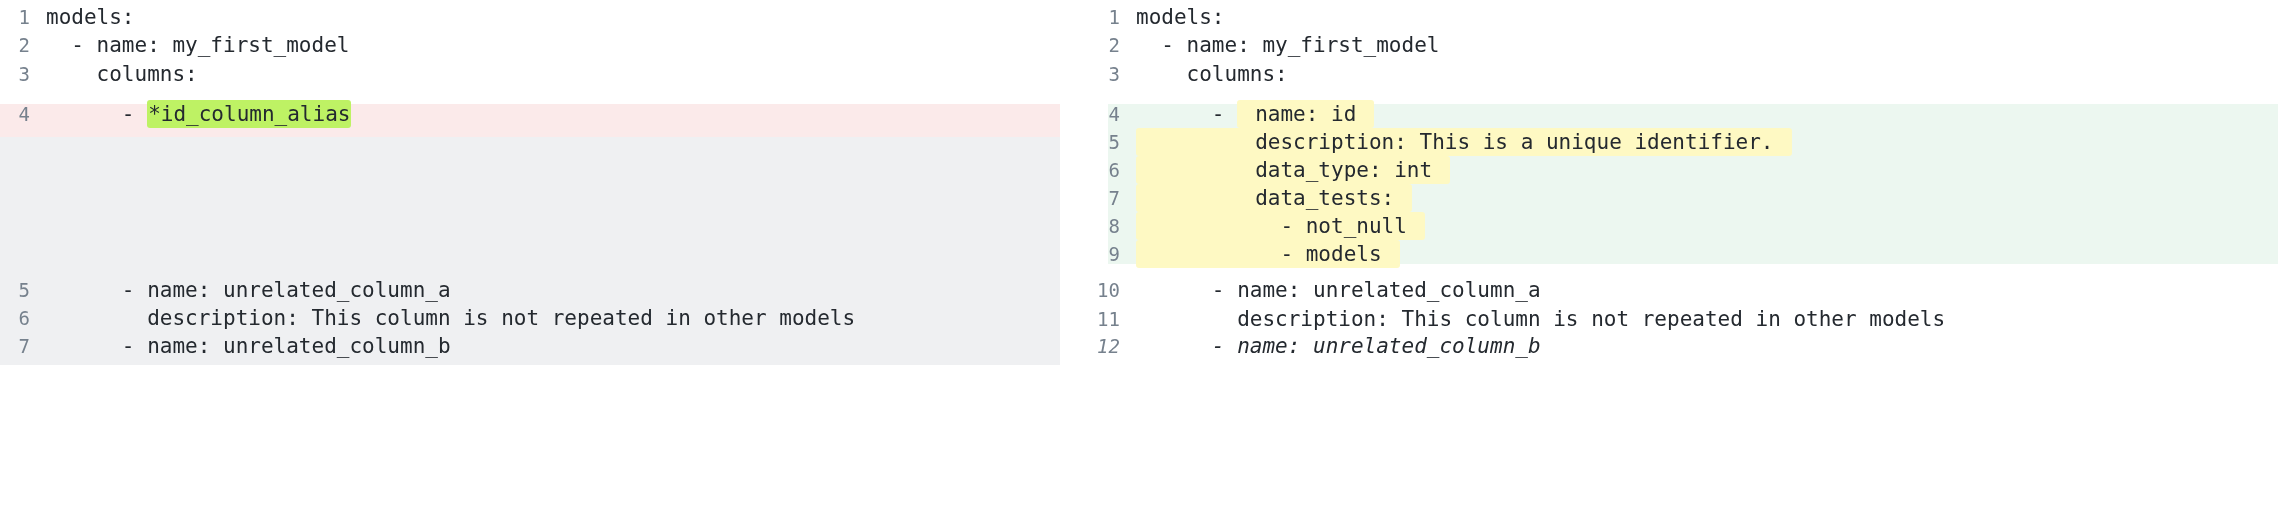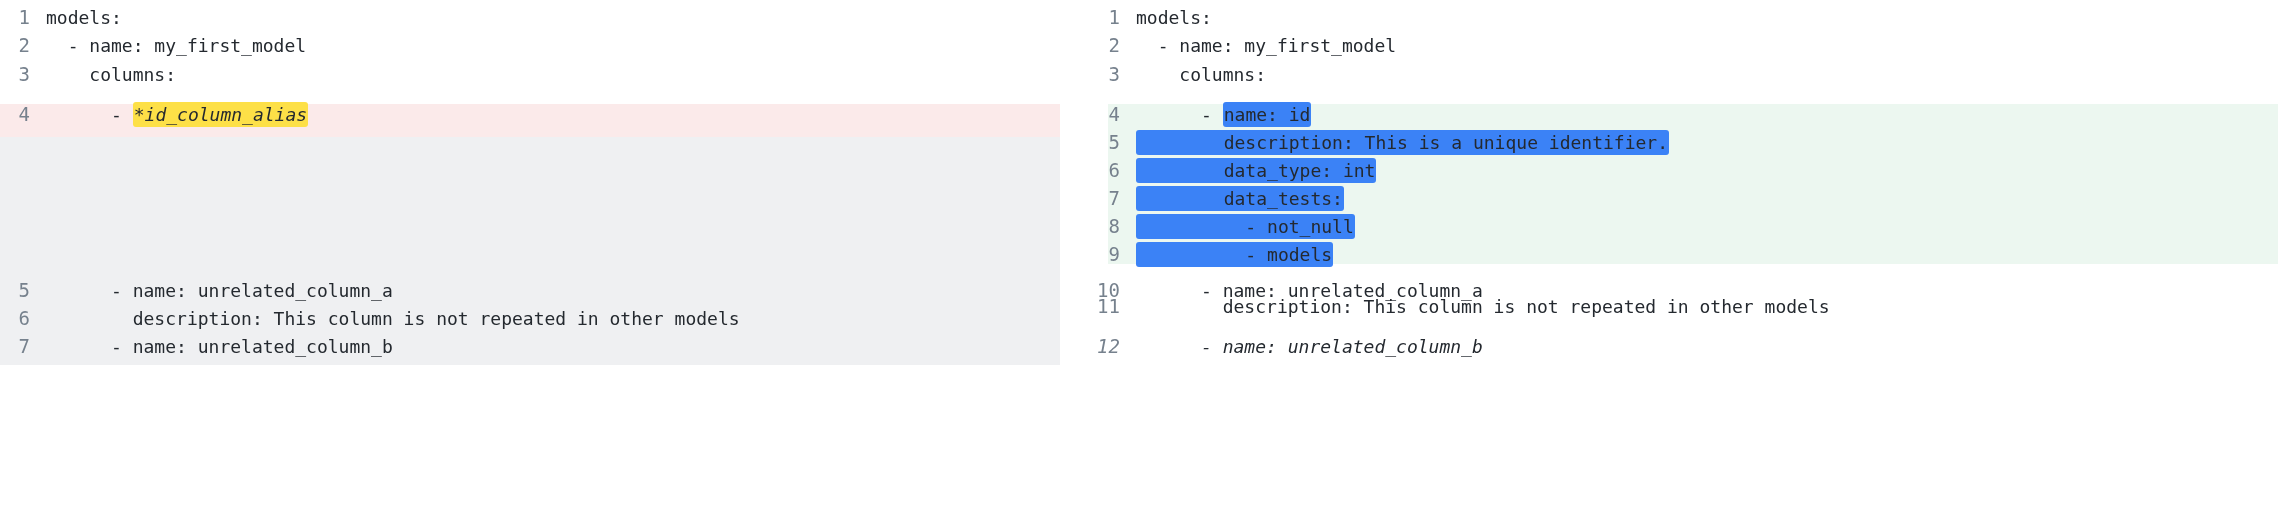--- a/index.html
+++ b/index.html
@@ -59,39 +59,38 @@
     font-family: "DejaVu Sans Mono", "Liberation Mono", monospace;
     -webkit-user-select: none;
     user-select: none;
   }
   .left  .ln { width: 30px; padding-right: 0px; }
   .right .ln { width: 60px; padding-right: 0px; }
 
   .code-text {
     flex: 1 1 auto;
     color: #24292f;
-    font-size: 18px;
+    font-size: 21px;
     line-height: 27px;
     white-space: pre;
     font-family: "DejaVu Sans Mono", "Liberation Mono", monospace;
     padding-left: 16px;
   }
   .left  .code-text { padding-left: 16px; }
   .right .code-text { padding-left: 16px; }
 
   .hl-del {
-    background: #fde047;
+    background: #bef264;
     border-radius: 3px;
     padding: 2px 1px;
-    font-style: italic;
   }
   .hl-add {
-    background: #3b82f6;
+    background: #fef9c3;
     border-radius: 3px;
-    padding: 2px 1px;
+    padding: 2px 18px;
     margin-top: 36px;
   }
 </style>
 </head>
 <body>
 
 <div class="diff-viewer">
 
   <div class="diff-pane left">
 
@@ -182,21 +181,21 @@
     <div class="code-line" style="top:241px;">
       <span class="ln">9</span>
       <span class="code-text"><span class="hl-add">          - models</span></span>
     </div>
 
     <div class="code-line" style="top:277px;align-items:center;">
       <span class="ln">10</span>
       <span class="code-text"><span>      - name: unrelated_column_a</span></span>
     </div>
 
-    <div class="code-line" style="top:293px;">
+    <div class="code-line" style="top:306px;">
       <span class="ln">11</span>
       <span class="code-text"><span>        description: This column is not repeated in other models</span></span>
     </div>
 
     <div class="code-line" style="top:333px;font-style:italic;">
       <span class="ln">12</span>
       <span class="code-text"><span>      - name: unrelated_column_b</span></span>
     </div>
 
   </div>

